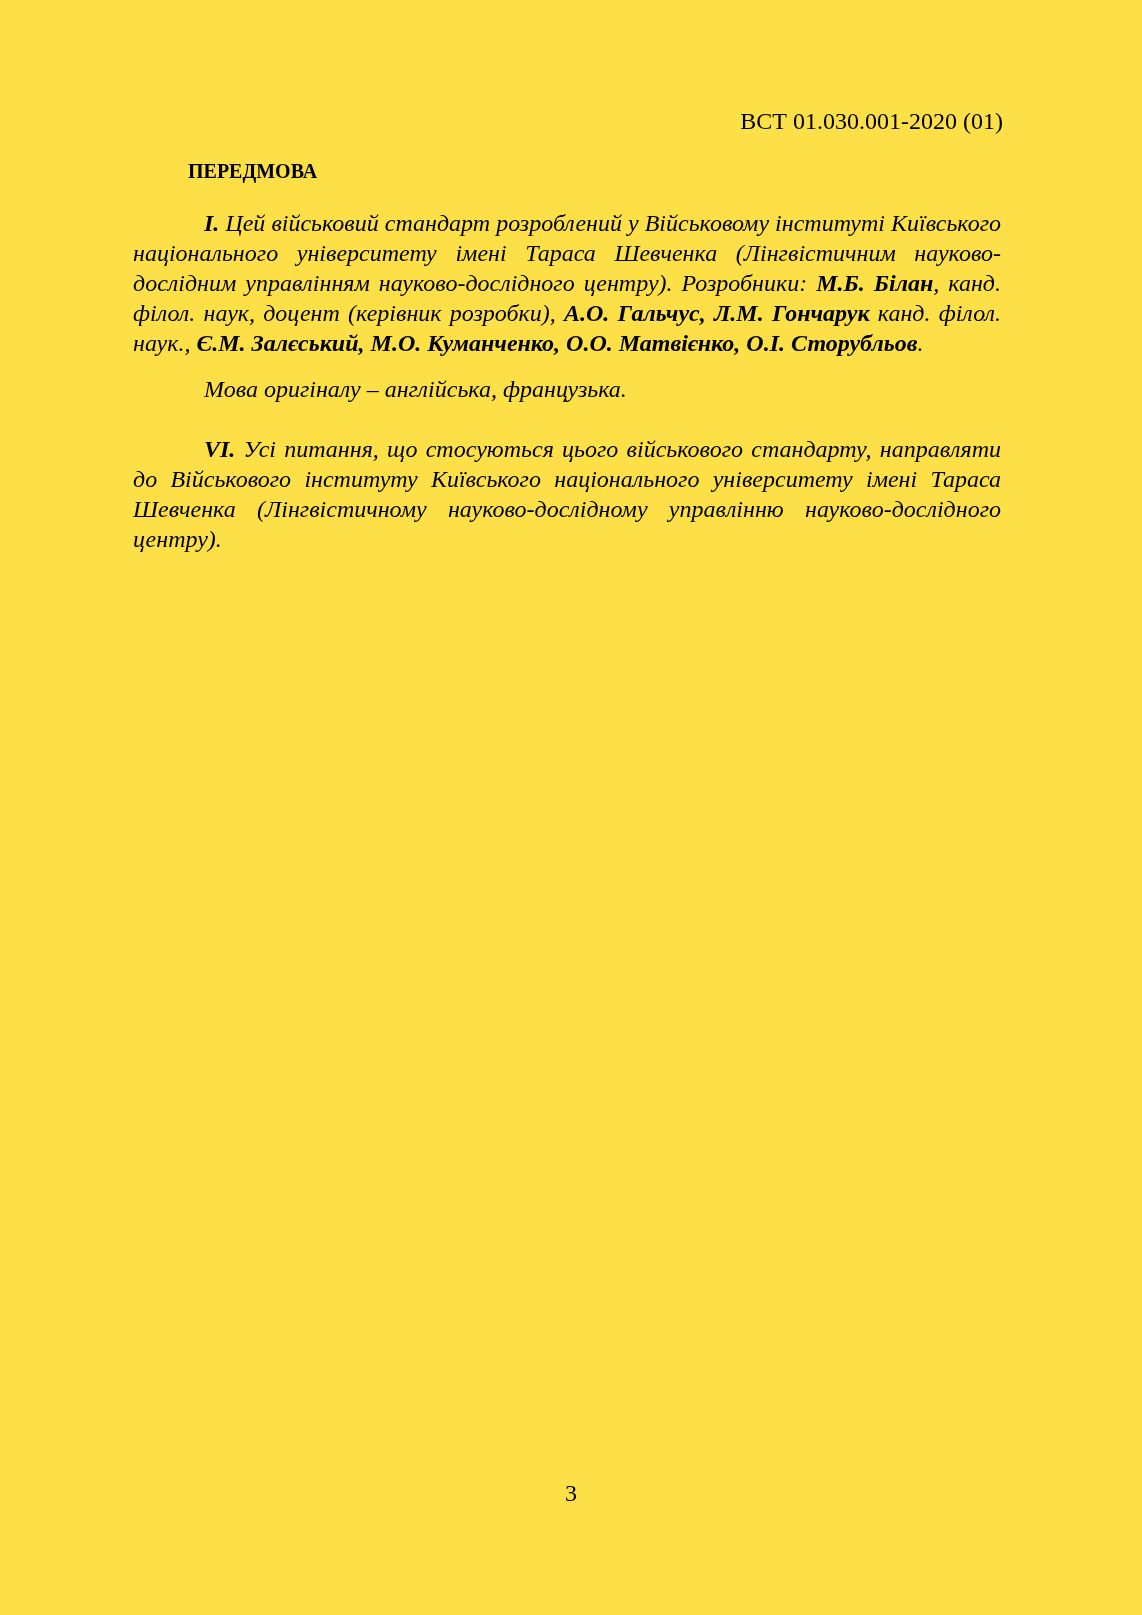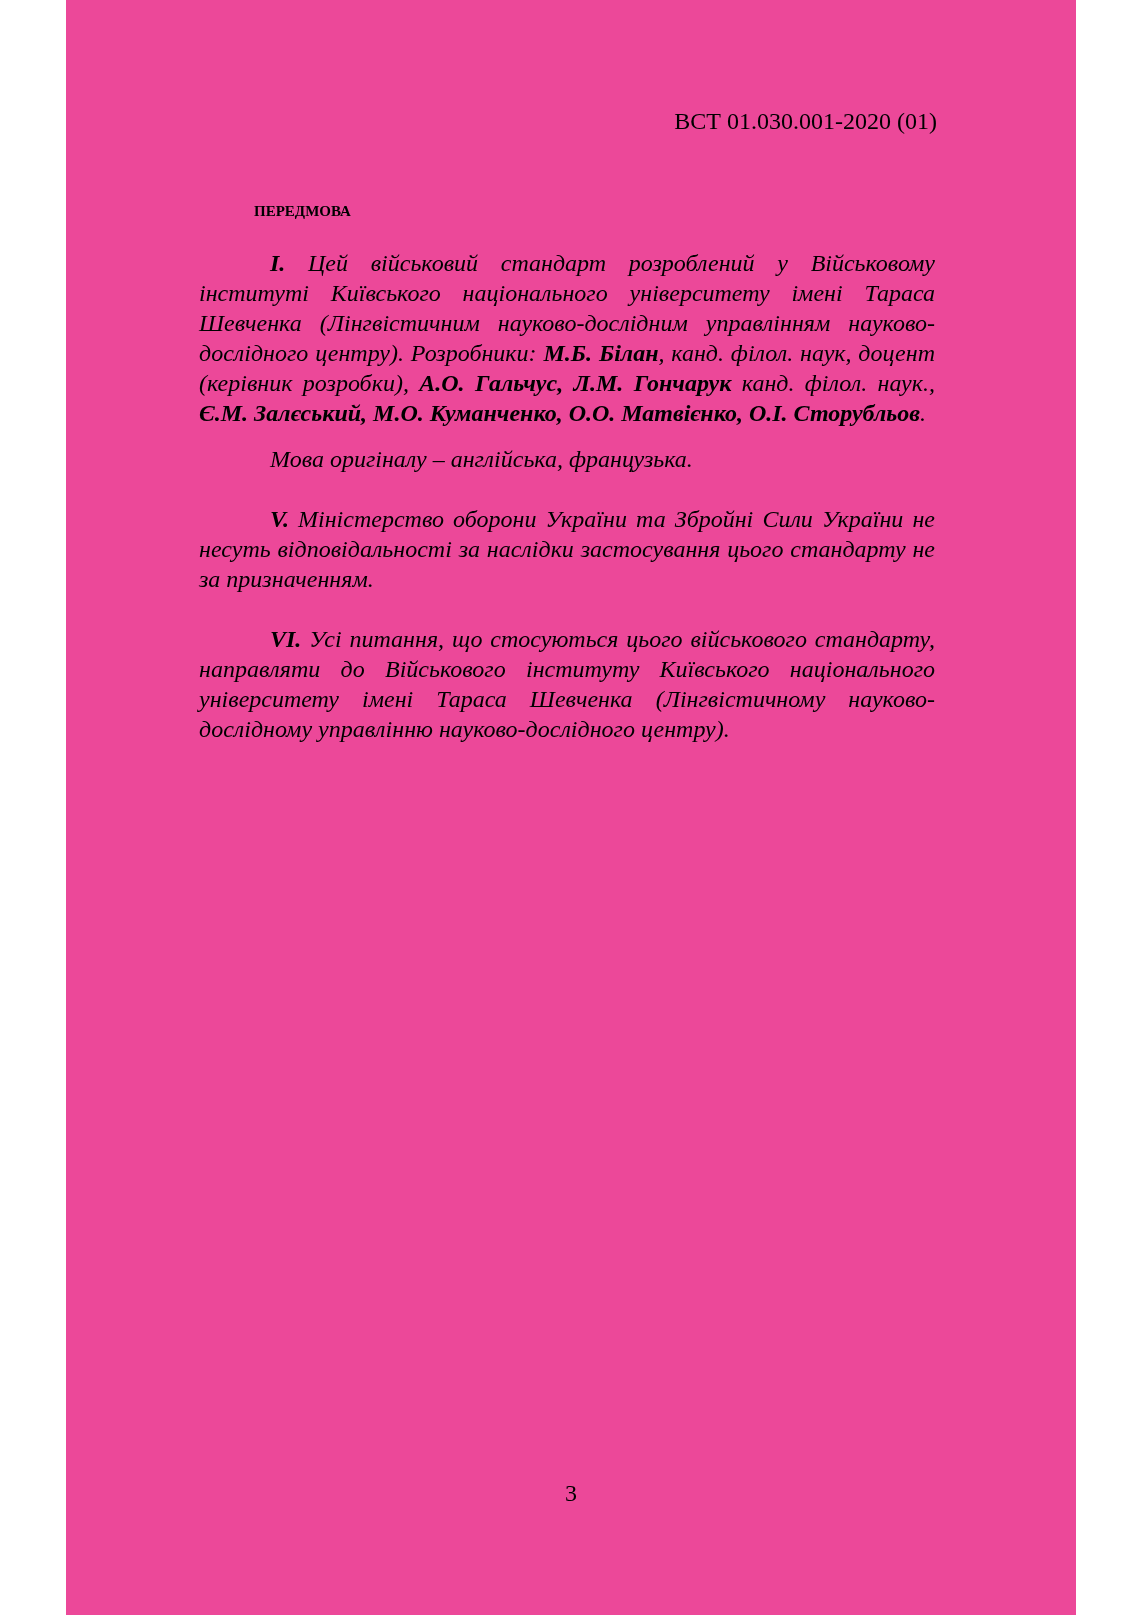--- a/index.html
+++ b/index.html
@@ -2,42 +2,42 @@
 <html><head>
 <meta charset="utf-8">
 <style>
   html, body {
     margin: 0;
     padding: 0;
     background: #ffffff;
   }
   .page {
     position: relative;
-    width: 1010px;
+    width: 1142px;
     height: 1615px;
     margin: 0 auto;
-    background: #ec4899;
+    background: #fde047;
     color: #000000;
     box-sizing: border-box;
     padding: 106px 125px 0 117px;
     font-family: "Liberation Serif", "DejaVu Serif", serif;
     font-size: 24px;
     line-height: 30px;
     overflow: hidden;
   }
   .doc-header {
     text-align: right;
     padding-right: 14px;
     white-space: nowrap;
   }
   .doc-title {
-    font-size: 15px;
+    font-size: 20px;
     line-height: 30px;
     font-weight: bold;
-    margin: 60px 0 0 71px;
+    margin: 20px 0 0 71px;
   }
   .para {
     margin: 16px;
     text-align: justify;
     text-indent: 71px;
     font-style: italic;
   }
   .gap-xl { margin-top: 42px; }
   .gap    { margin-top: 30px; }
   .page-number {
@@ -59,19 +59,18 @@
 
   <h1 class="doc-title">ПЕРЕДМОВА</h1>
 
   <p class="para" style="margin-top:22px;"><span style="font-weight: bold;">І. </span><span>Цей військовий стандарт розроблений у Військовому інституті Київського національного університету імені Тараса Шевченка (Лінгвістичним науково-дослідним управлінням науково-дослідного центру). Розробники: </span><span style="font-weight: bold;">М.Б. Білан</span><span>, канд. філол. наук, доцент (керівник розробки), </span><span style="font-weight: bold;">А.О. Гальчус, Л.М. Гончарук</span><span> канд. філол. наук., </span><span style="font-weight: bold;">Є.М. Залєський, М.О. Куманченко, О.О. Матвієнко, О.І. Сторубльов</span><span>.</span></p>
 
 
   <p class="para"><span>Мова оригіналу – англійська, французька.</span></p>
 
 
 
-  <p class="para gap"><span style="font-weight: bold;">V. </span><span>Міністерство оборони України та Збройні Сили України не несуть відповідальності за наслідки застосування цього стандарту не за призначенням.</span></p>
 
   <p class="para gap"><span style="font-weight: bold;">VI. </span><span>Усі питання, що стосуються цього військового стандарту, направляти до Військового інституту Київського національного університету імені Тараса Шевченка (Лінгвістичному науково-дослідному управлінню науково-дослідного центру).</span></p>
 
   <div class="page-number">3</div>
 
 </div>
 
 </body></html>

